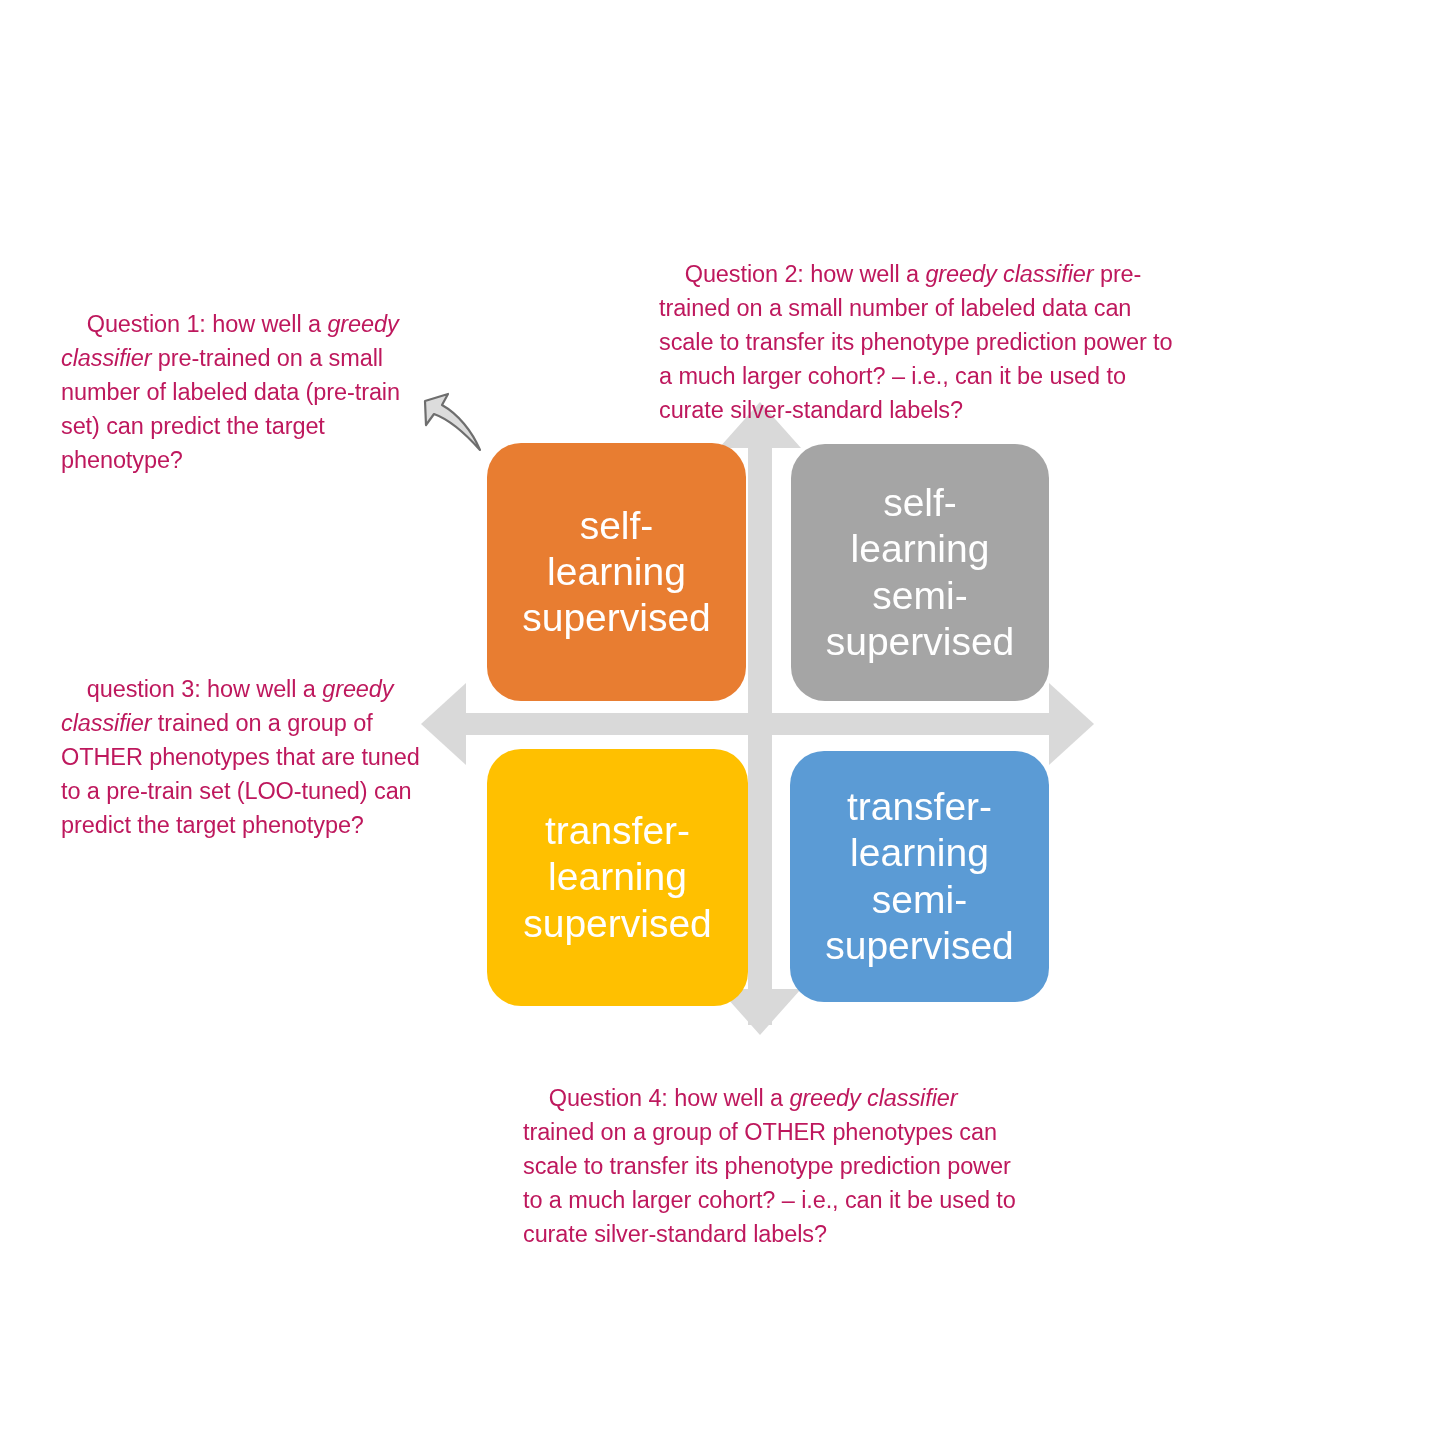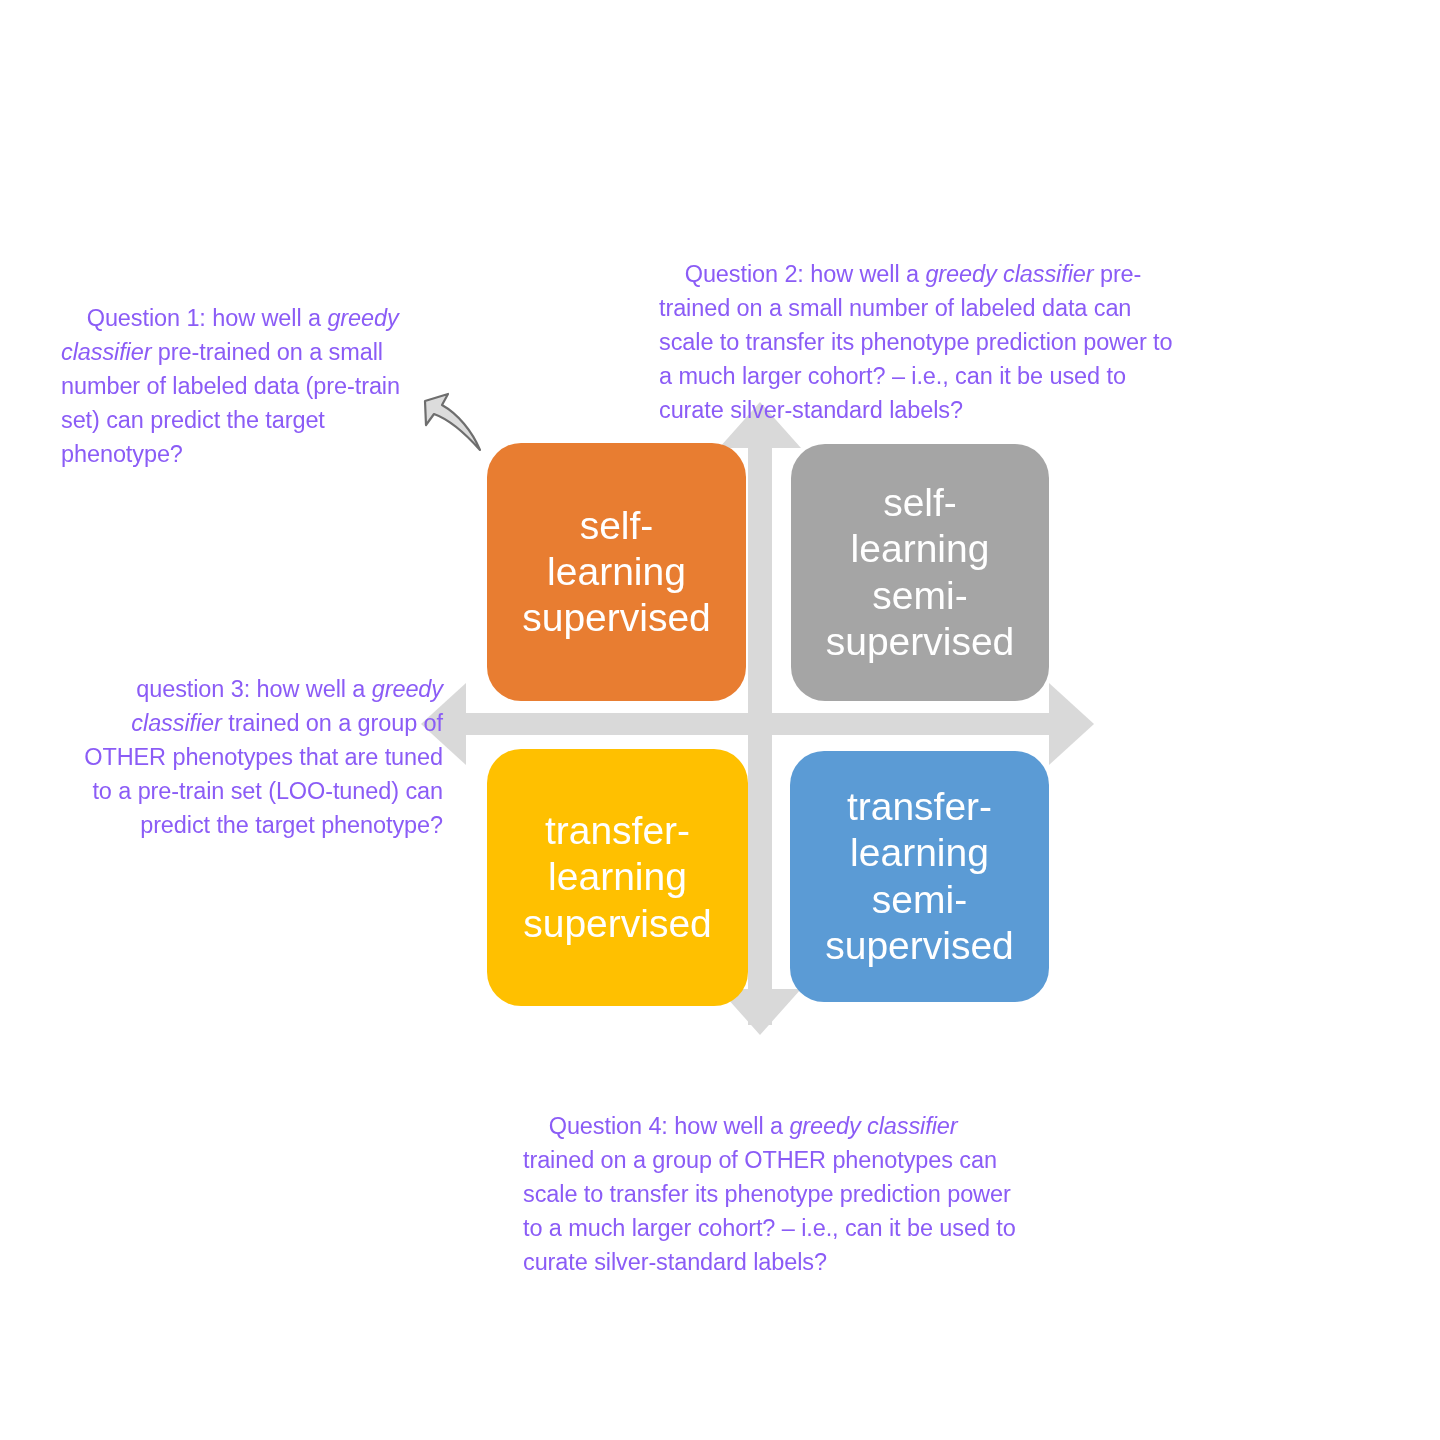--- a/index.html
+++ b/index.html
@@ -16,33 +16,33 @@
   #canvas {
     position: relative;
     width: 1440px;
     height: 1440px;
     background: #ffffff;
   }
 
   
   .qtext {
     position: absolute;
-    color: #8b5cf6;
+    color: #be185d;
     font-size: 23.5px;
     line-height: 1.445;
     font-weight: 400;
     letter-spacing: -0.1px;
     white-space: pre-wrap;
   }
   .qtext em { font-style: italic; }
 
-  #q1-text { left: 61px;   top: 268px;  width: 360px; }
+  #q1-text { left: 61px;   top: 274px;  width: 360px; }
   #q2-text { left: 659px;  top: 224px;  width: 530px; }
-  #q3-text { left: 61px;   top: 639px;  width: 382px; text-align: right; }
-  #q4-text { left: 523px;  top: 1076px; width: 495px; }
+  #q3-text { left: 61px;   top: 639px;  width: 382px; }
+  #q4-text { left: 523px;  top: 1048px; width: 495px; }
   #q5-text { left: 1113px; top: 655px;  width: 270px; }
 
   
   .qbox {
     position: absolute;
     border-radius: 34px;
     display: flex;
     align-items: center;
     justify-content: center;
     text-align: center;

